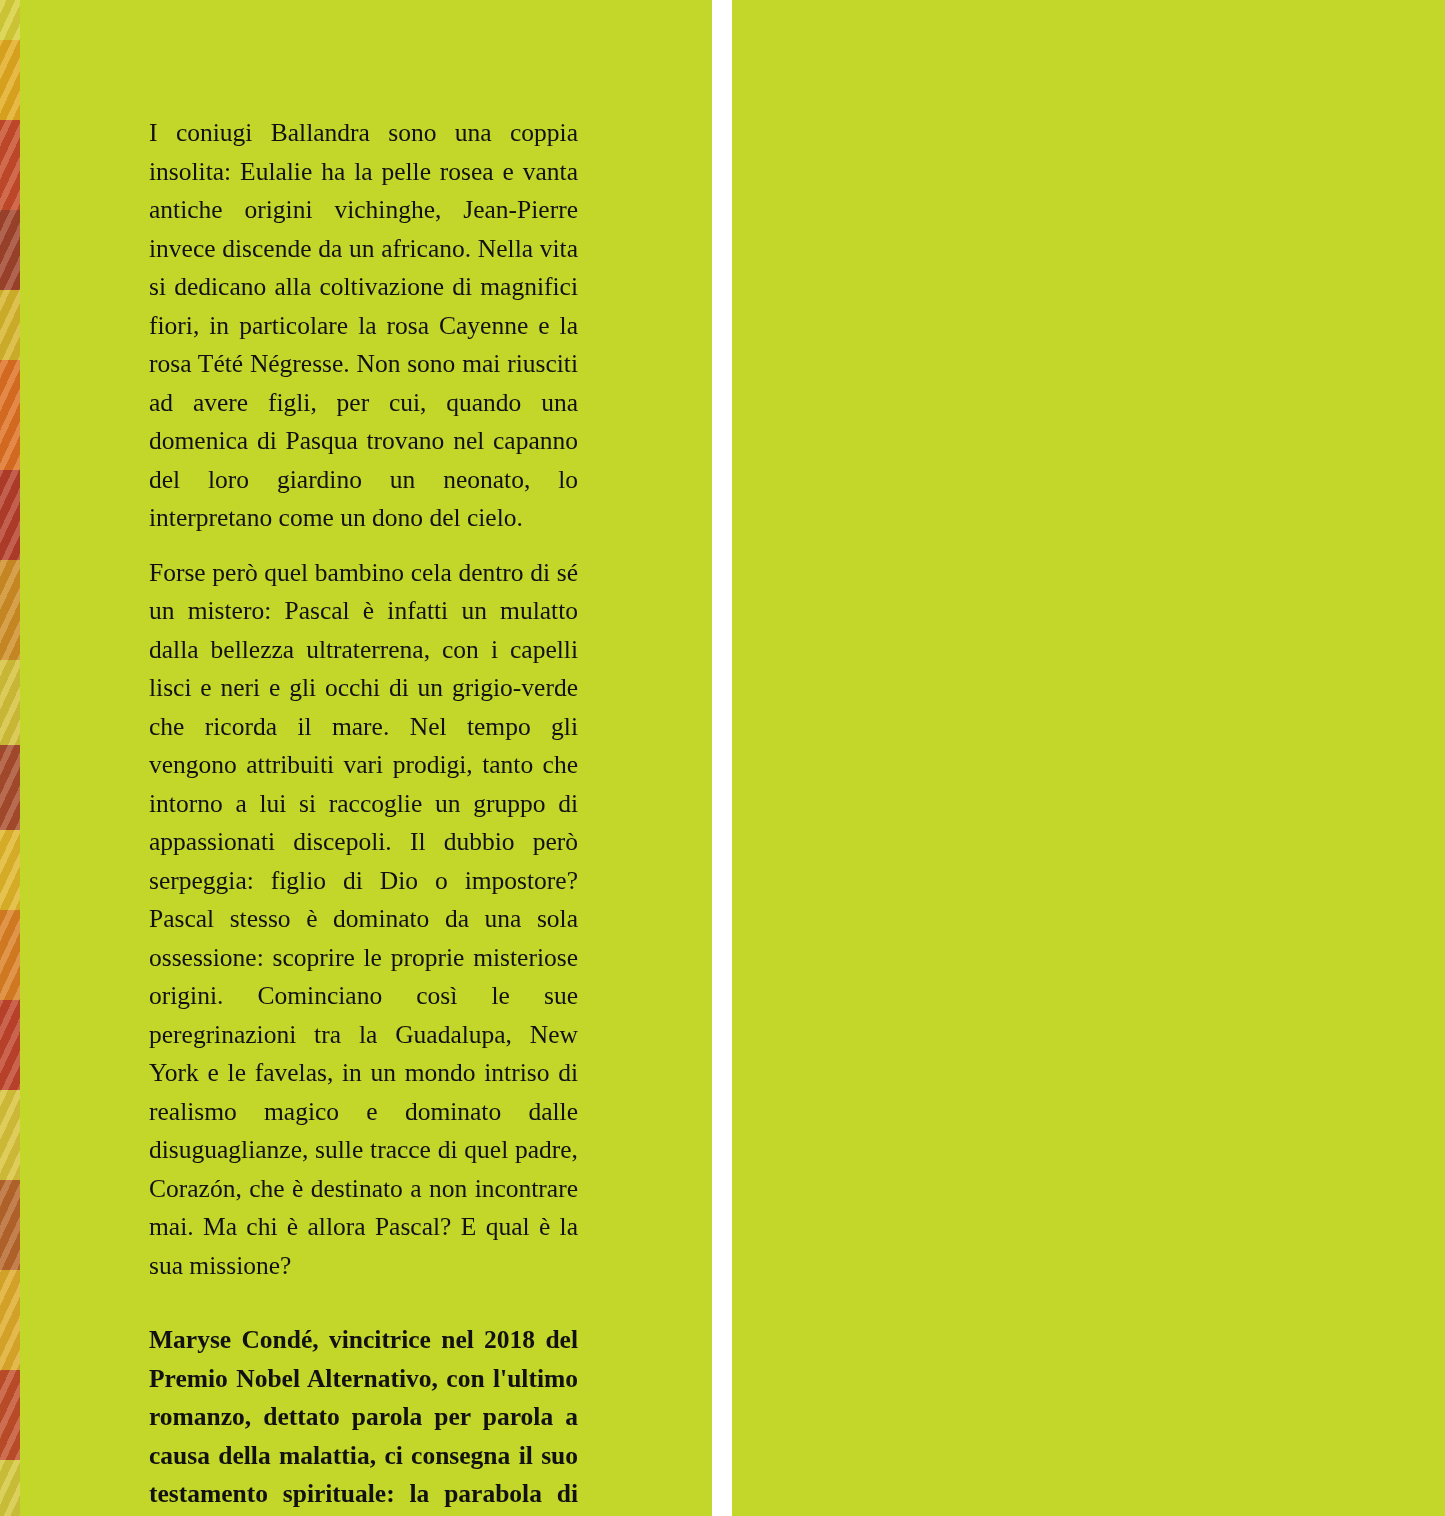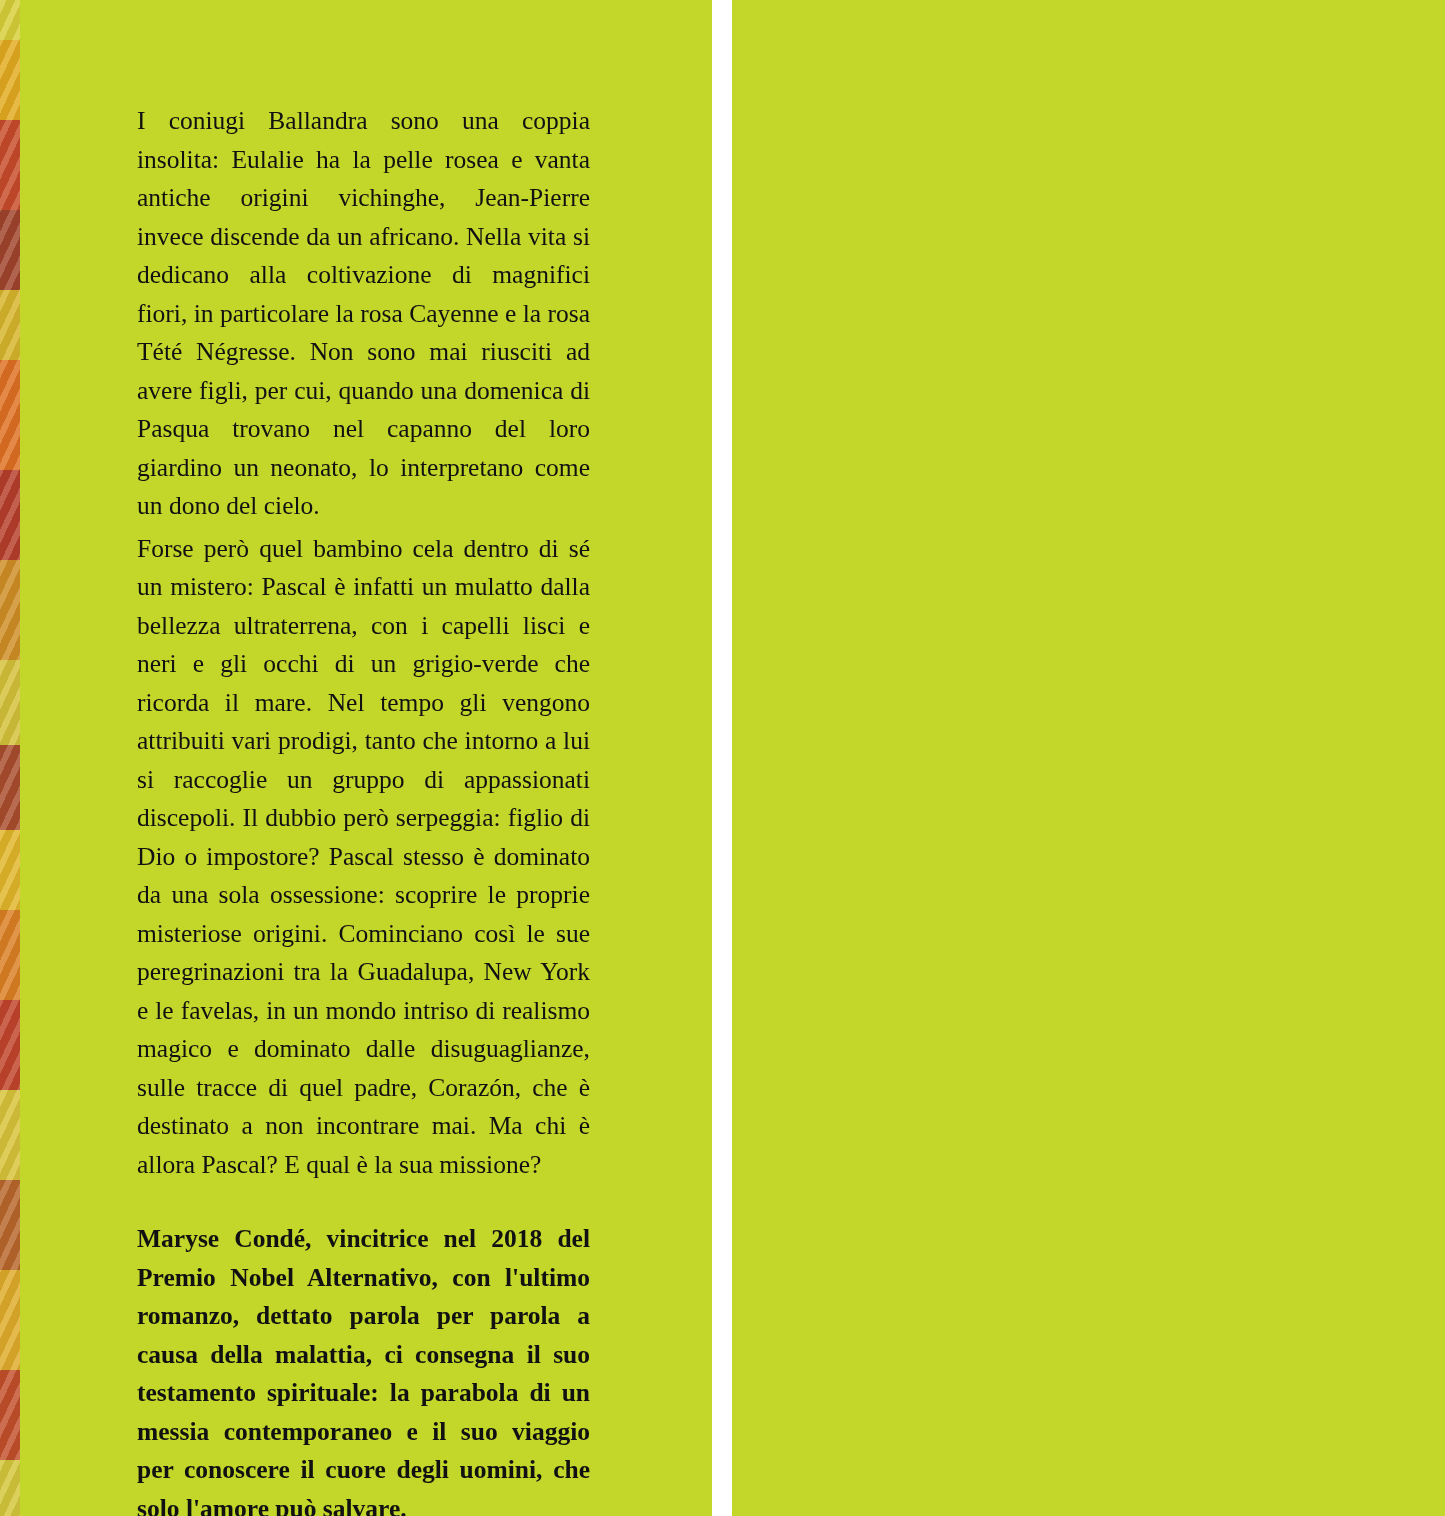--- a/index.html
+++ b/index.html
@@ -87,21 +87,21 @@
     top: 98px;
     width: 461px;
     font-size: 25.5px;
     line-height: 38.5px;
     color: #111111;
     text-align: justify;
     text-justify: inter-word;
     hyphens: auto;
   }
   .blurb p {
-    margin: 4px;
+    margin: 16px;
   }
   .blurb p.bold-block {
     font-weight: bold;
     margin-top: 36px;
   }
 
   .credits {
     position: absolute;
     left: 744px;
     right: 10px;

